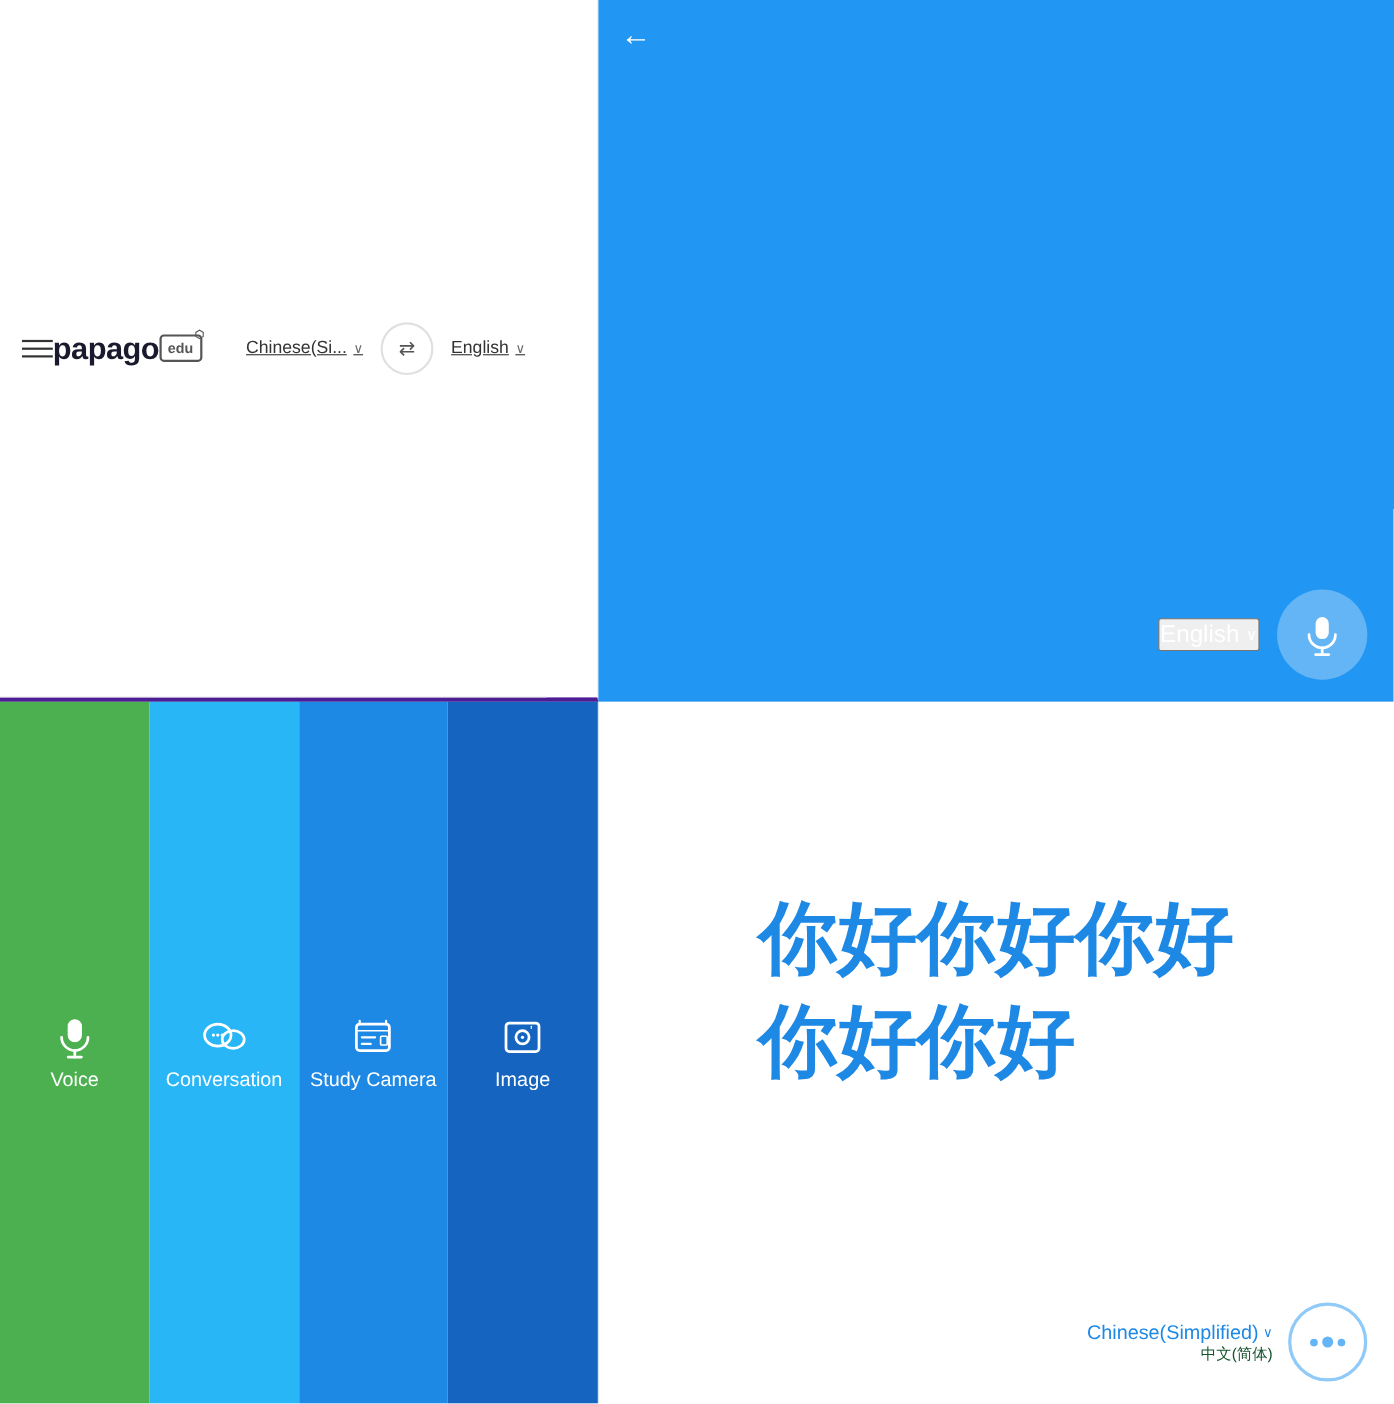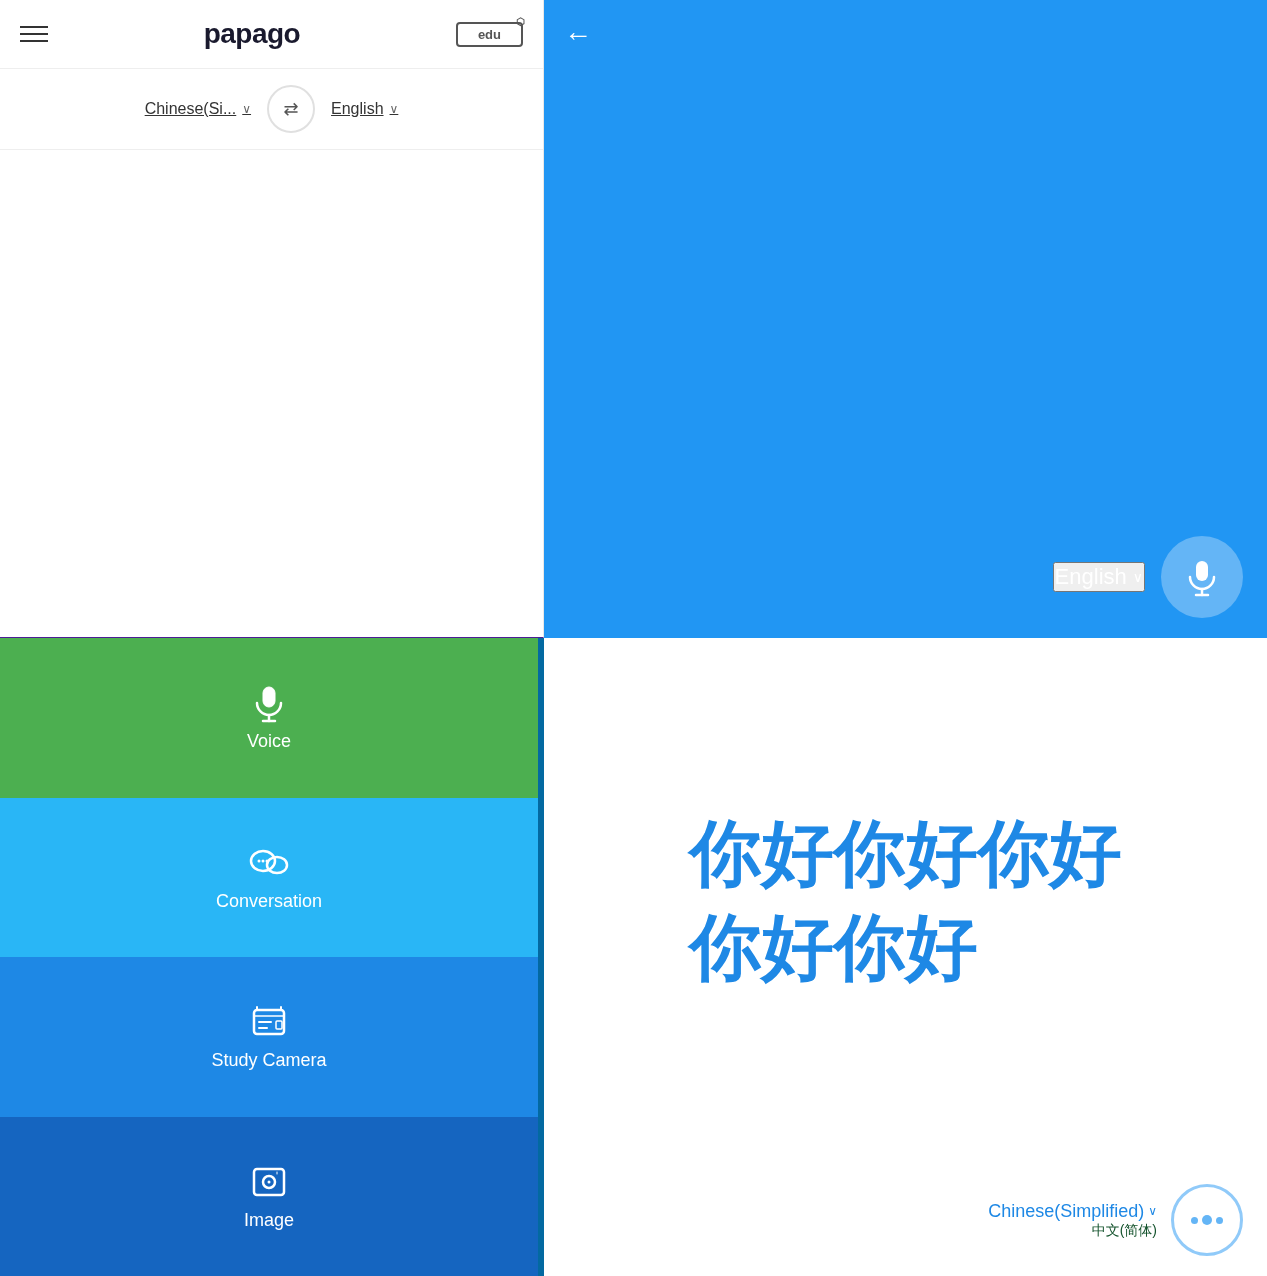--- a/index.html
+++ b/index.html
@@ -10,23 +10,23 @@
       font-family: -apple-system, BlinkMacSystemFont, 'Segoe UI', sans-serif;
       display: grid;
       grid-template-columns: 544px 1fr;
       grid-template-rows: 1fr 1fr;
     }
 
     
     .top-left {
       background: #ffffff;
       display: flex;
-      flex-direction: column;
+      flex-direction: row;
       border-right: 1px solid #e8e8e8;
-      border-bottom: 1px solid #4c1d95;
+      border-bottom: 4px solid #4c1d95;
     }
     .top-left-header {
       display: flex;
       align-items: center;
       justify-content: space-between;
       padding: 18px 20px;
       border-bottom: 1px solid #eeeeee;
     }
     .hamburger-icon {
       display: flex;
@@ -42,21 +42,21 @@
     }
     .logo {
       font-size: 28px;
       font-weight: 700;
       color: #1a1a2e;
       letter-spacing: -0.5px;
     }
     .edu-icon {
       border: 2px solid #555;
       border-radius: 4px;
-      padding: 3px 20px;
+      padding: 3px 6px;
       font-size: 13px;
       font-weight: 600;
       color: #555;
       position: relative;
     }
     .edu-icon::before {
       content: '⬡';
       position: absolute;
       top: -8px;
       right: -4px;
@@ -161,22 +161,22 @@
       align-items: center;
       justify-content: center;
       cursor: pointer;
       font-size: 36px;
       color: white;
     }
 
     
     .bottom-left {
       display: flex;
-      flex-direction: column;
-      border-right: 6px solid #0369a1;
+      flex-direction: row;
+      border-right: 1px solid #0369a1;
     }
     .menu-item {
       flex: 1;
       display: flex;
       flex-direction: column;
       align-items: center;
       justify-content: center;
       gap: 8px;
       cursor: pointer;
     }

